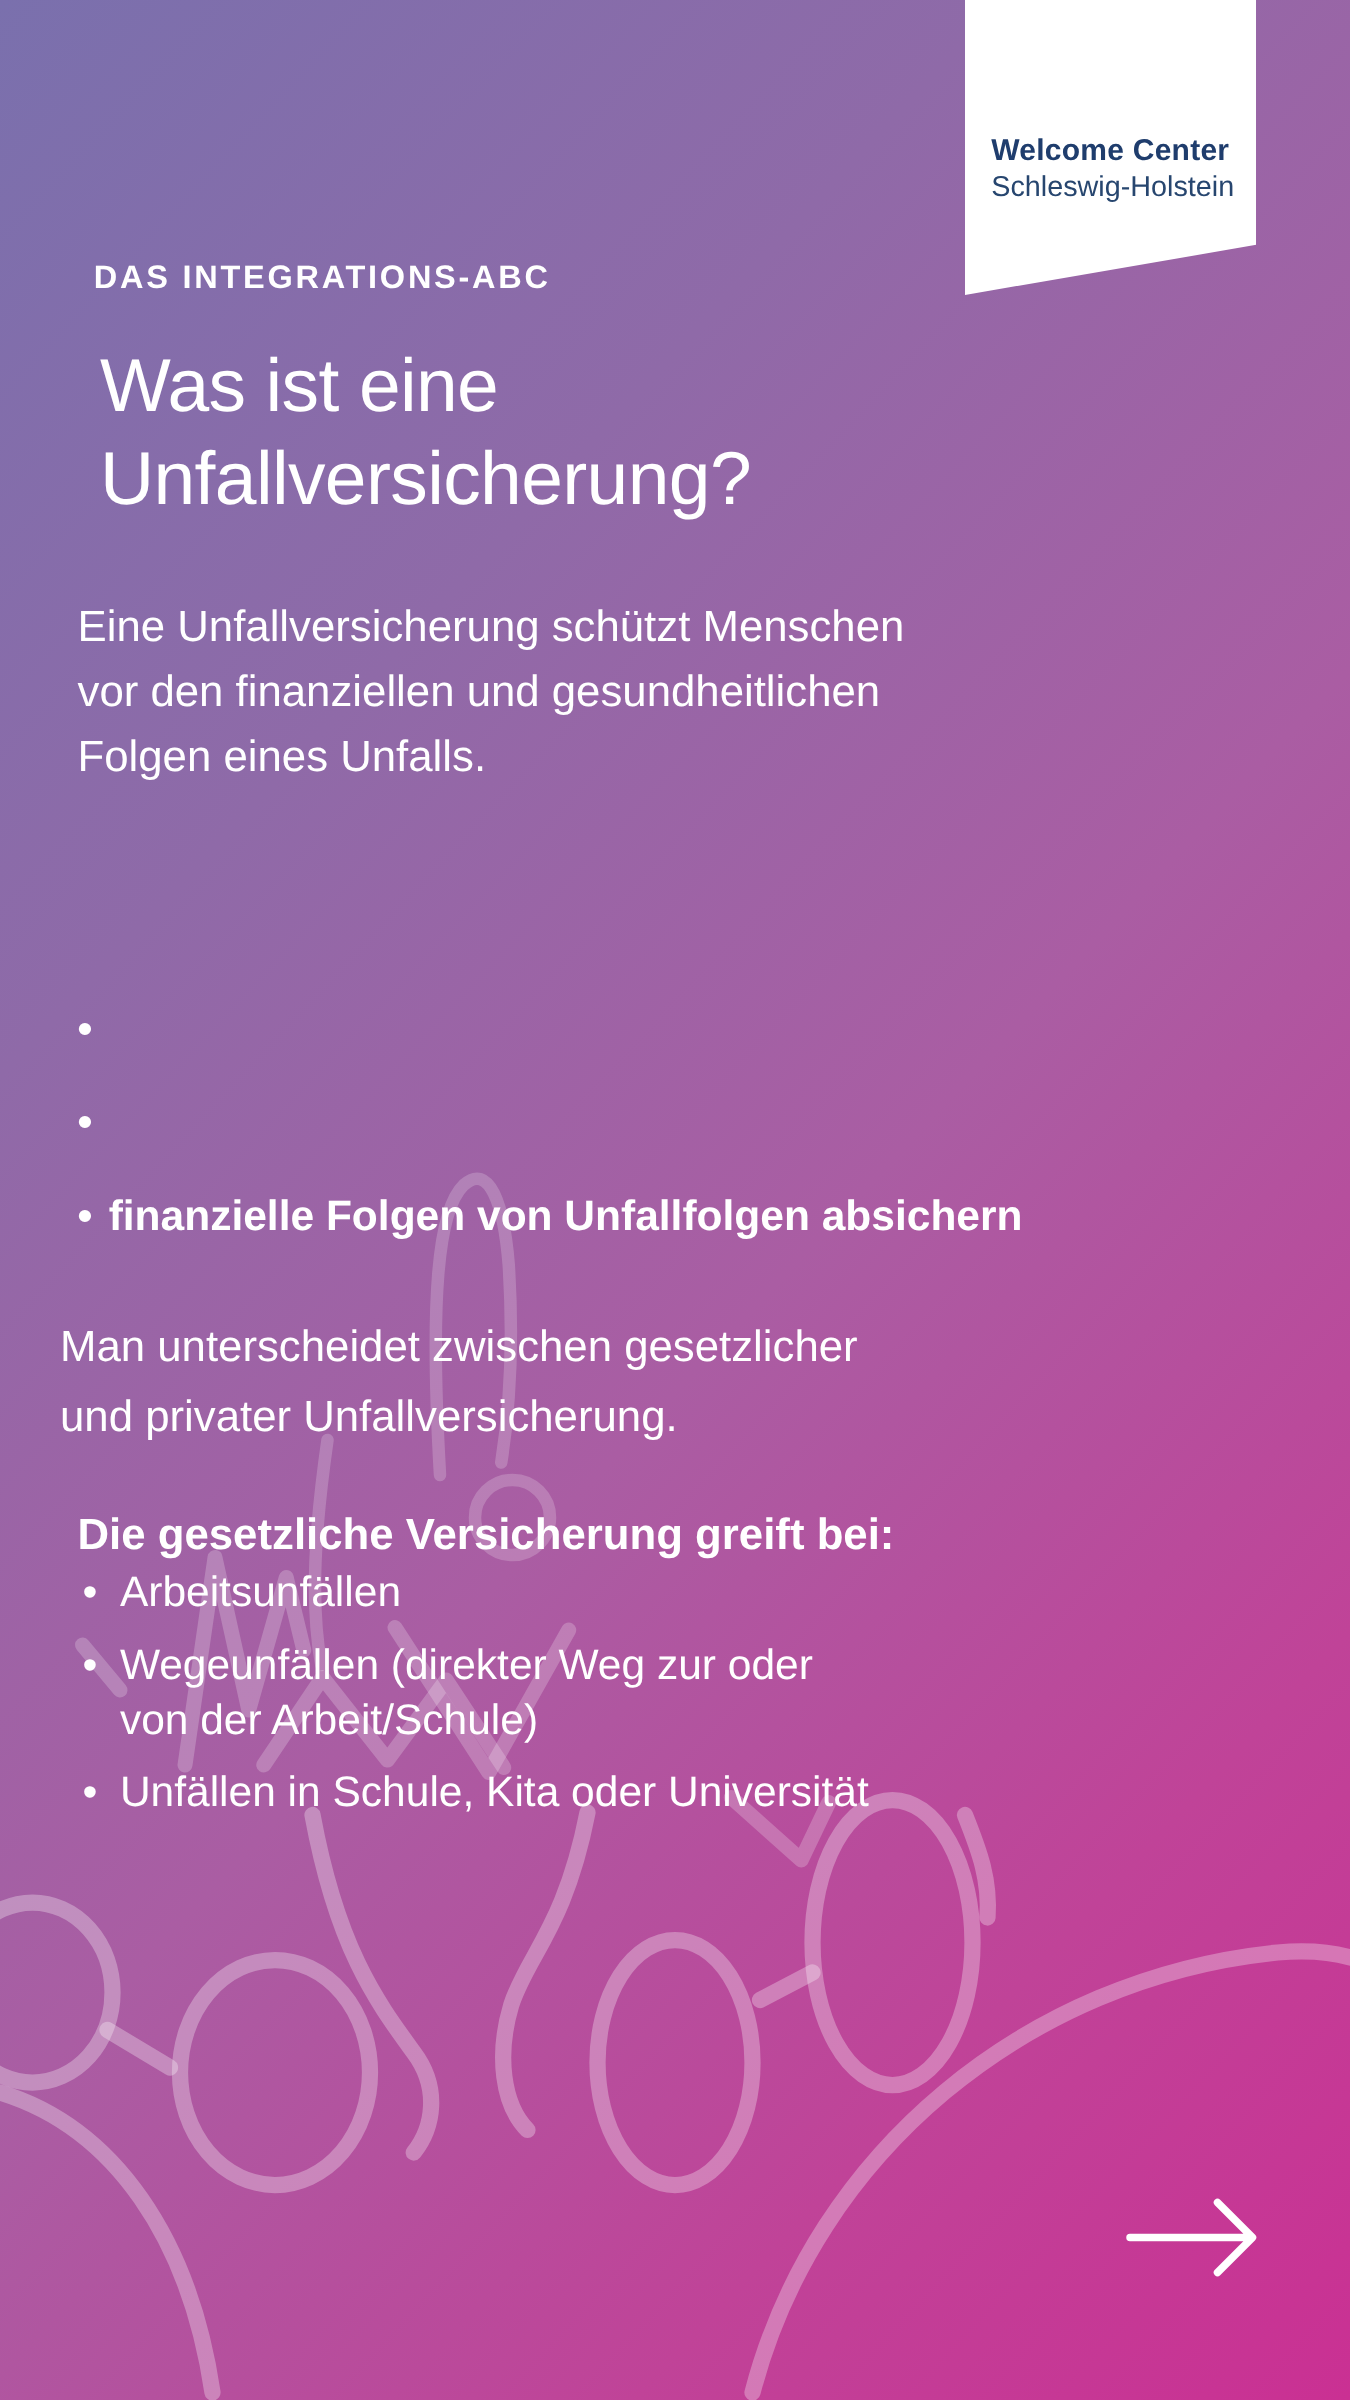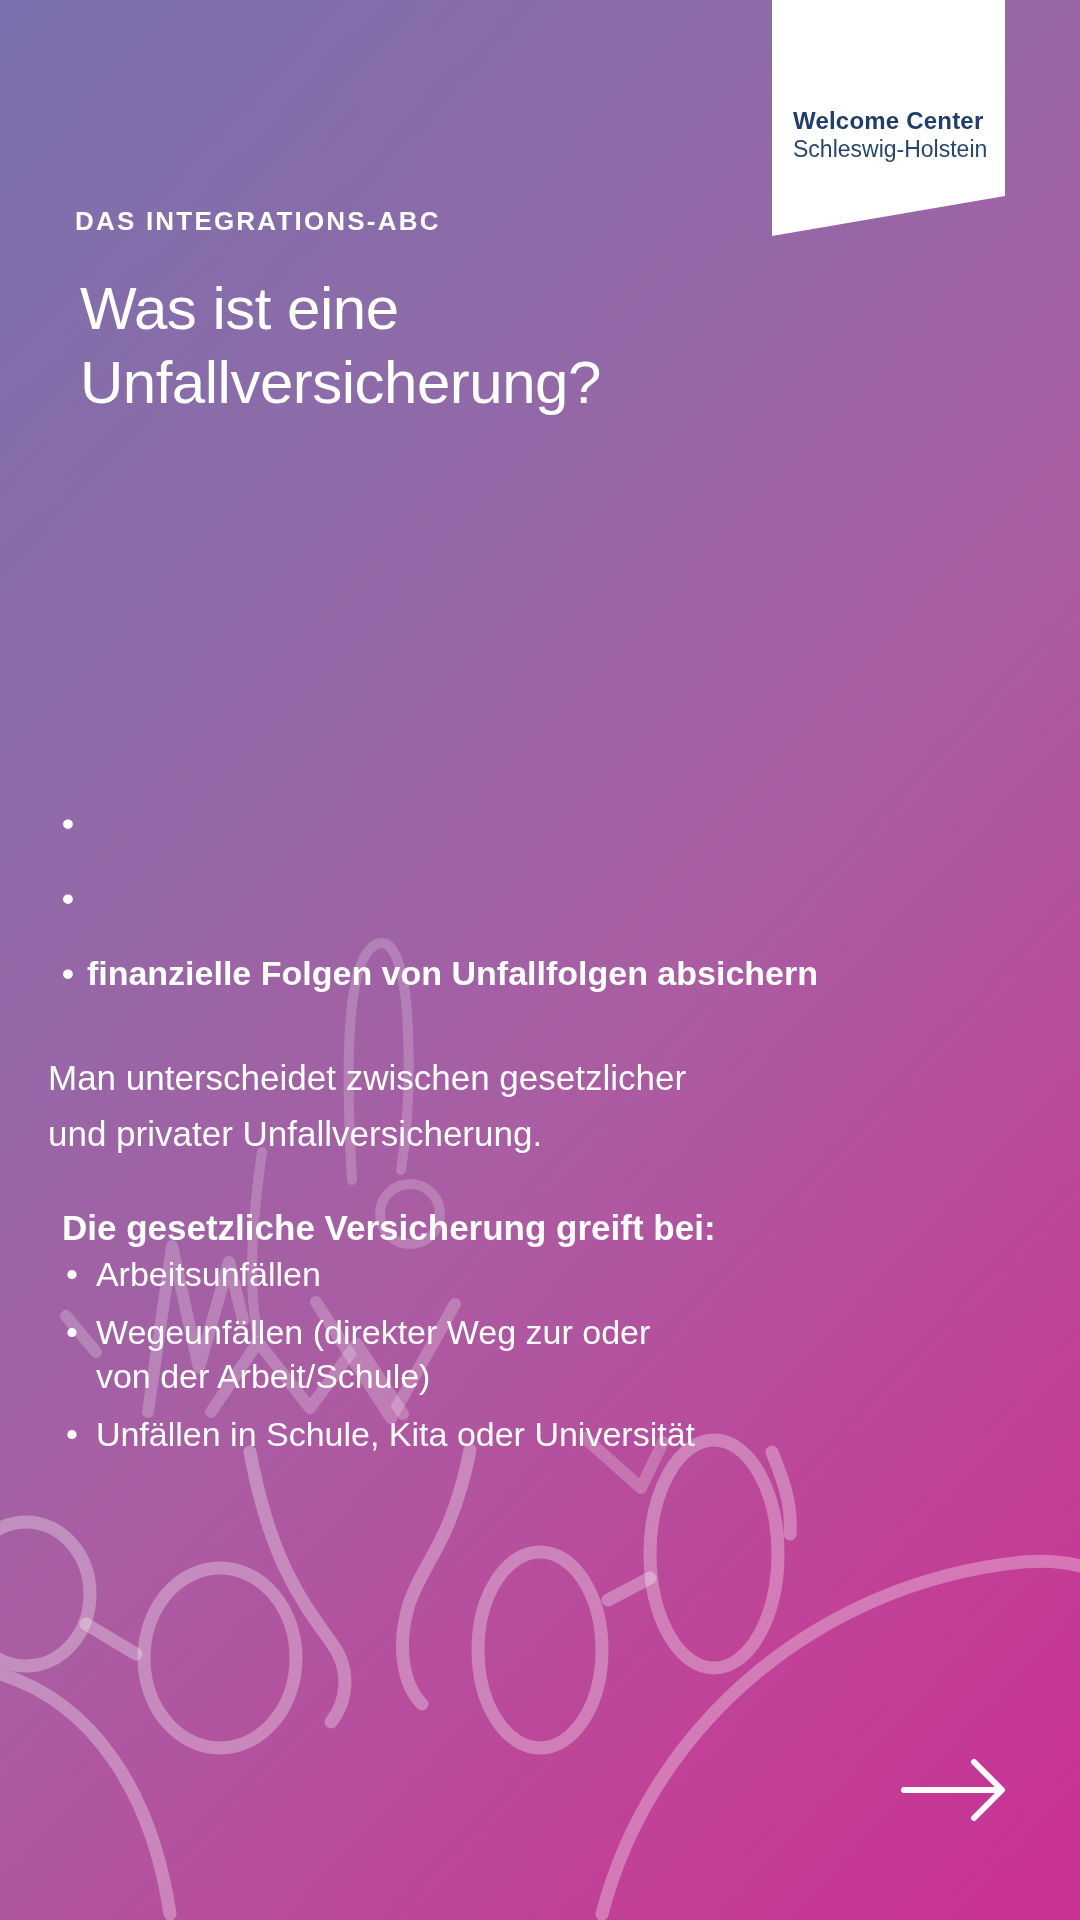--- a/index.html
+++ b/index.html
@@ -114,20 +114,23 @@
     <div class="logo-box">
       <div class="logo-line1">Welcome Center</div>
       <div class="logo-line2">Schleswig-Holstein</div>
     </div>
 
     <div class="kicker">DAS INTEGRATIONS-ABC</div>
 
     <h1 class="title">Was ist eine
 Unfallversicherung?</h1>
 
+    <p class="intro">Eine Unfallversicherung schützt Menschen
+vor den finanziellen und gesundheitlichen
+Folgen eines Unfalls.</p>
 
 
     <ul class="goals-list">
 
         <li>
           <span class="bullet">•</span>
         </li>
 
         <li>
           <span class="bullet">•</span>

